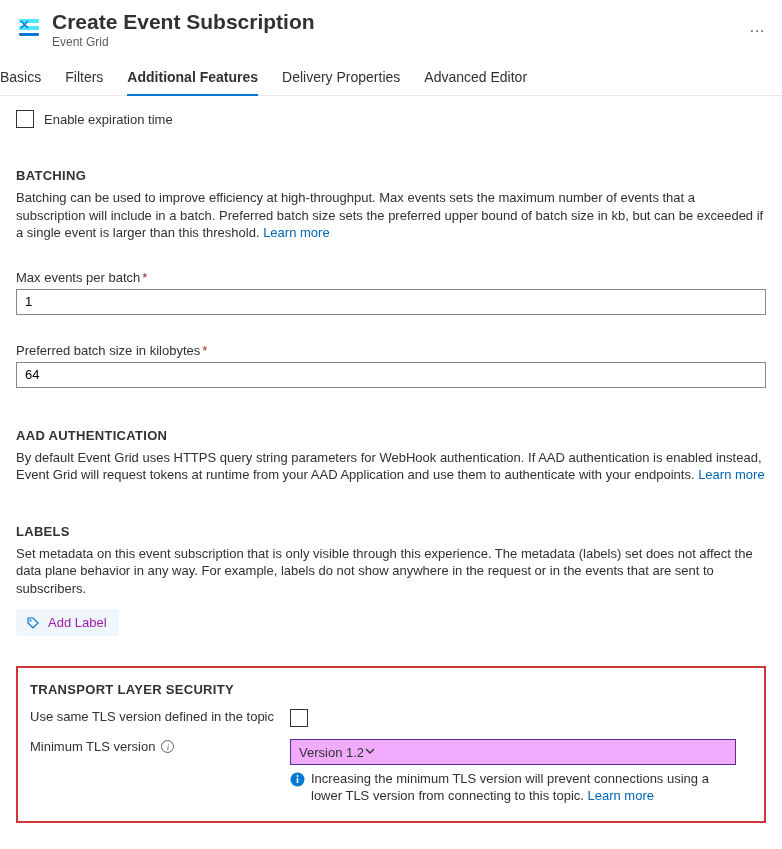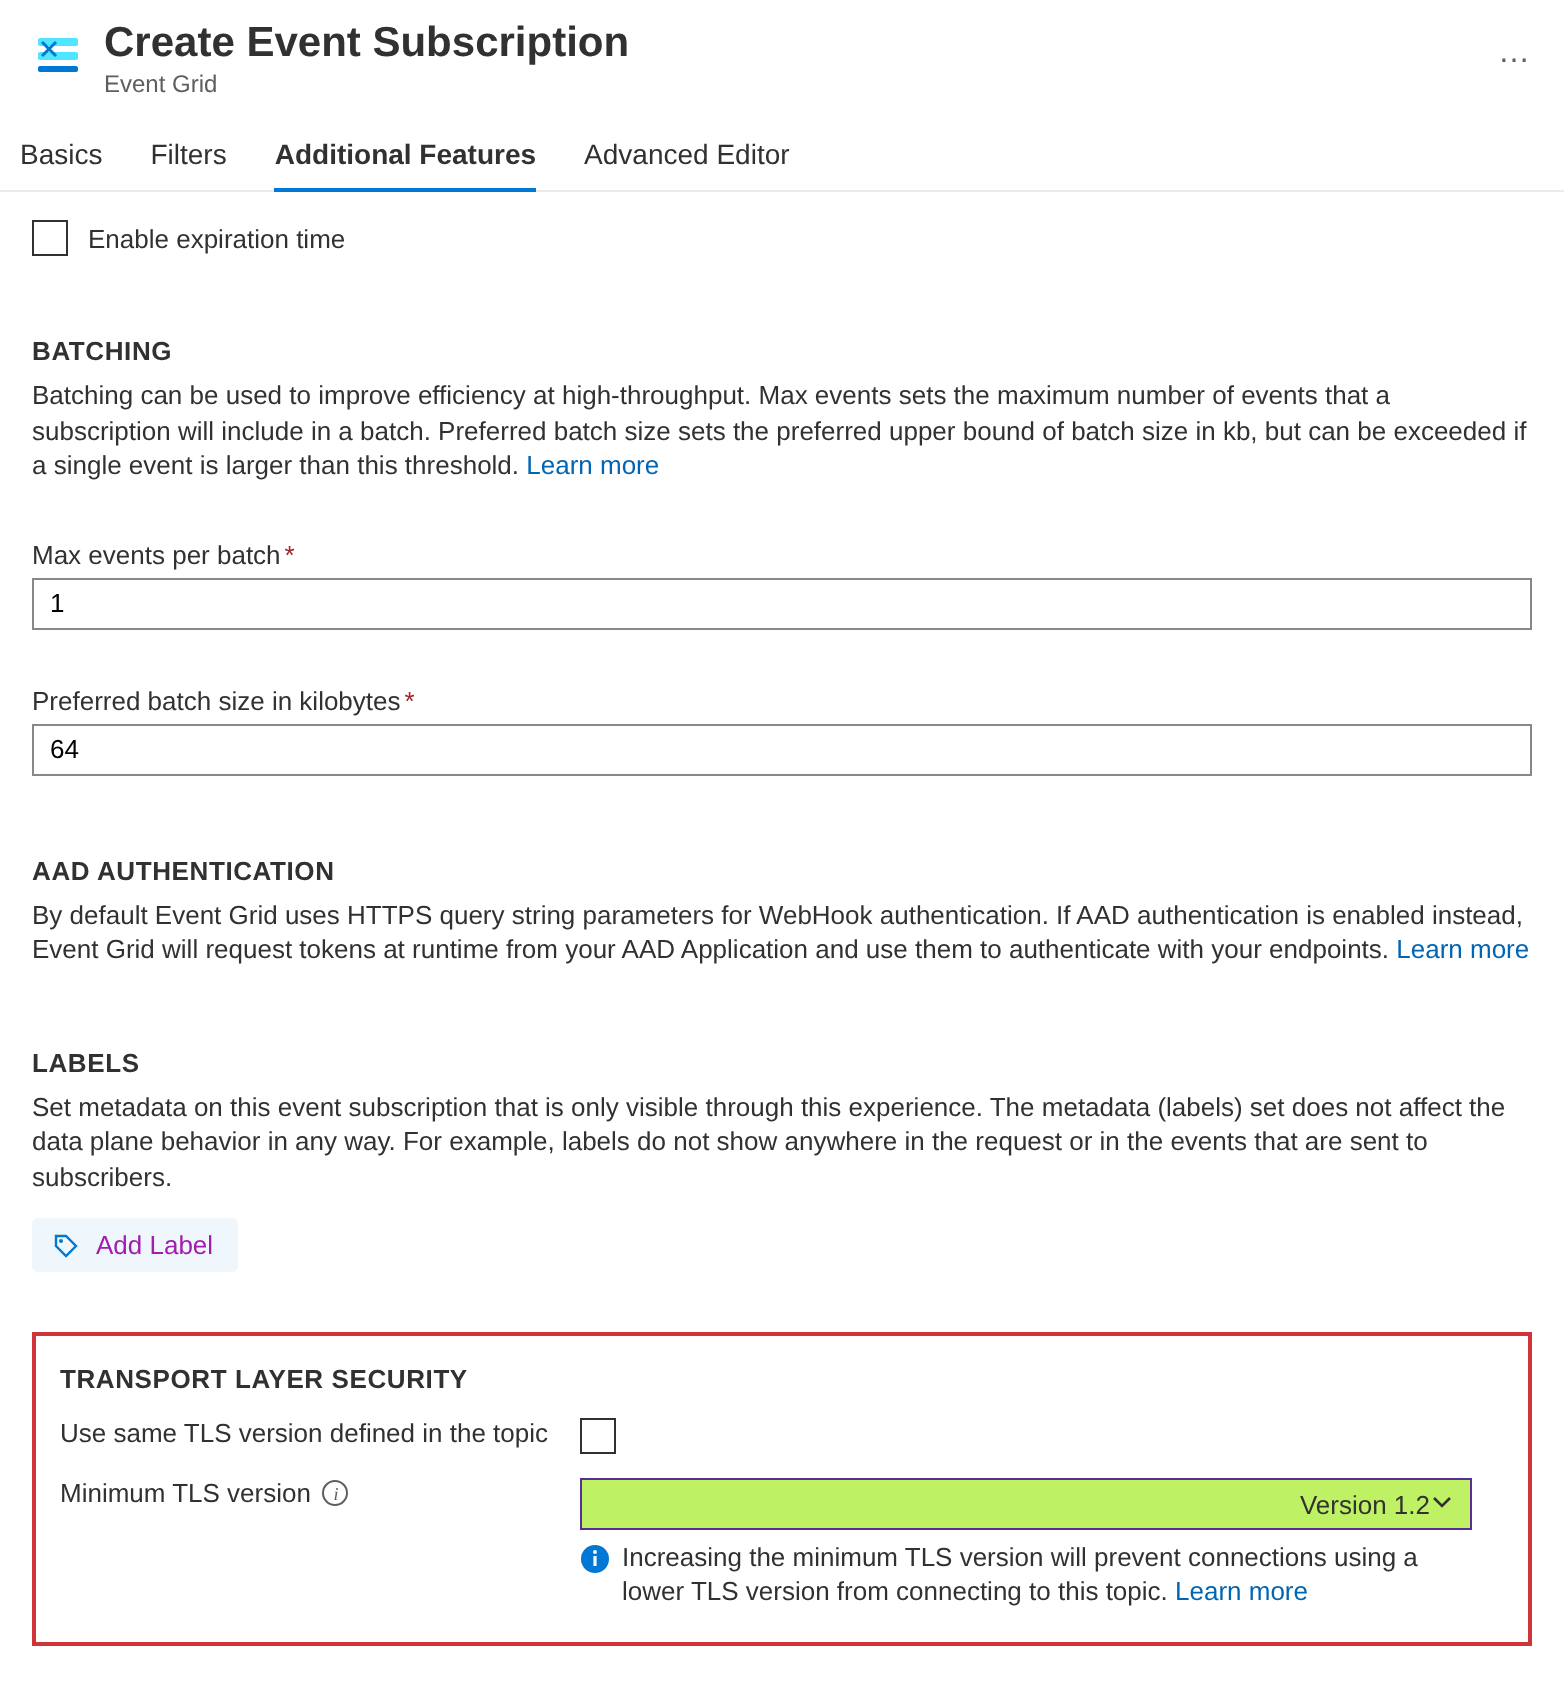--- a/index.html
+++ b/index.html
@@ -14,21 +14,21 @@
   .page { padding: 0 16px 24px 16px; }
   .header { display: flex; align-items: flex-start; padding: 10px 0 8px 0; }
   .header-icon {
     width: 26px; height: 26px; margin-right: 10px; margin-top: 4px;
     display:flex; align-items:center; justify-content:center;
   }
   .header-titles { flex: 1; }
   .page-title { font-size: 21px; font-weight: 600; margin: 0 0 1px 0; }
   .page-subtitle { font-size: 12px; color: #605e5c; }
   .header-more { color:#605e5c; font-size:16px; margin-left:8px; margin-top:8px; cursor:pointer; letter-spacing:1px;}
-  .tabs { display: flex; border-bottom: 1px solid #edebe9; margin: 4px -16px 0 -16px; padding: 0 10px; }
+  .tabs { display: flex; border-bottom: 1px solid #edebe9; margin: 4px -16px 0 -16px; padding: 0 0; }
   .tab { padding: 8px 0 10px 0; margin-right: 24px; font-size: 14px; color: #323130; cursor: pointer; position: relative; }
   .tab.active { font-weight: 600; }
   .tab.active::after {
     content:""; position:absolute; left:0; right:0; bottom:-1px; height:2px; background:#0078d4;
   }
   .section { margin-top: 20px; }
   .section-title {
     font-size: 13px; font-weight: 600; letter-spacing: 0.3px; color:#323130;
     text-transform: uppercase; margin-bottom: 6px;
   }
@@ -47,22 +47,22 @@
     display:inline-flex; align-items:center; background:#eff6fc; color:#a21caf;
     border:none; border-radius:3px; padding:6px 12px 6px 10px; font-size:13px; cursor:pointer; margin-top:12px;
   }
   .pill-button svg { margin-right:8px; }
   .tls-box { border:2px solid #d13438; padding:14px 28px 16px 12px; margin-top:30px; }
   .tls-row { display:flex; align-items:flex-start; margin-top:12px; }
   .tls-row:first-of-type{ margin-top:10px; }
   .tls-label-col { width:260px; font-size:13px; display:flex; align-items:center; }
   .tls-val-col { flex:1; }
   .select {
-    width:100%; height:26px; border:1px solid #5c2e91; background:#bef264;
-    display:flex; align-items:center; justify-content:flex-end; padding:0 8px; cursor:pointer;
+    width:100%; height:26px; border:1px solid #5c2e91; background:#f0abfc;
+    display:flex; align-items:center; justify-content:flex-start; padding:0 8px; cursor:pointer;
   }
   .select-caret { color:#323130; }
   .info-msg { display:flex; align-items:flex-start; margin-top:6px; font-size:13px; line-height:1.3; }
   .info-msg svg { flex-shrink:0; margin-right:6px; margin-top:1px; }
   .info-circle{ width:13px; height:13px; border:1px solid #605e5c; border-radius:50%; display:inline-flex; align-items:center; justify-content:center; font-size:9px; color:#605e5c; margin-left:6px; font-style:italic; font-family:serif;}
 </style>
 </head>
 <body>
 
 <div class="page">
@@ -80,20 +80,21 @@
       <h1 class="page-title">Create Event Subscription</h1>
       <div class="page-subtitle">Event Grid</div>
     </div>
     <div class="header-more">…</div>
   </div>
 
   <div class="tabs">
     <div class="tab">Basics</div>
     <div class="tab">Filters</div>
     <div class="tab active">Additional Features</div>
+    <div class="tab">Delivery Properties</div>
     <div class="tab">Advanced Editor</div>
   </div>
 
   <div class="checkbox-row">
     <div class="checkbox-box"></div>
     <span>Enable expiration time</span>
   </div>
 
   <div class="section" style="margin-top:40px;">
     <div class="section-title">BATCHING</div>

